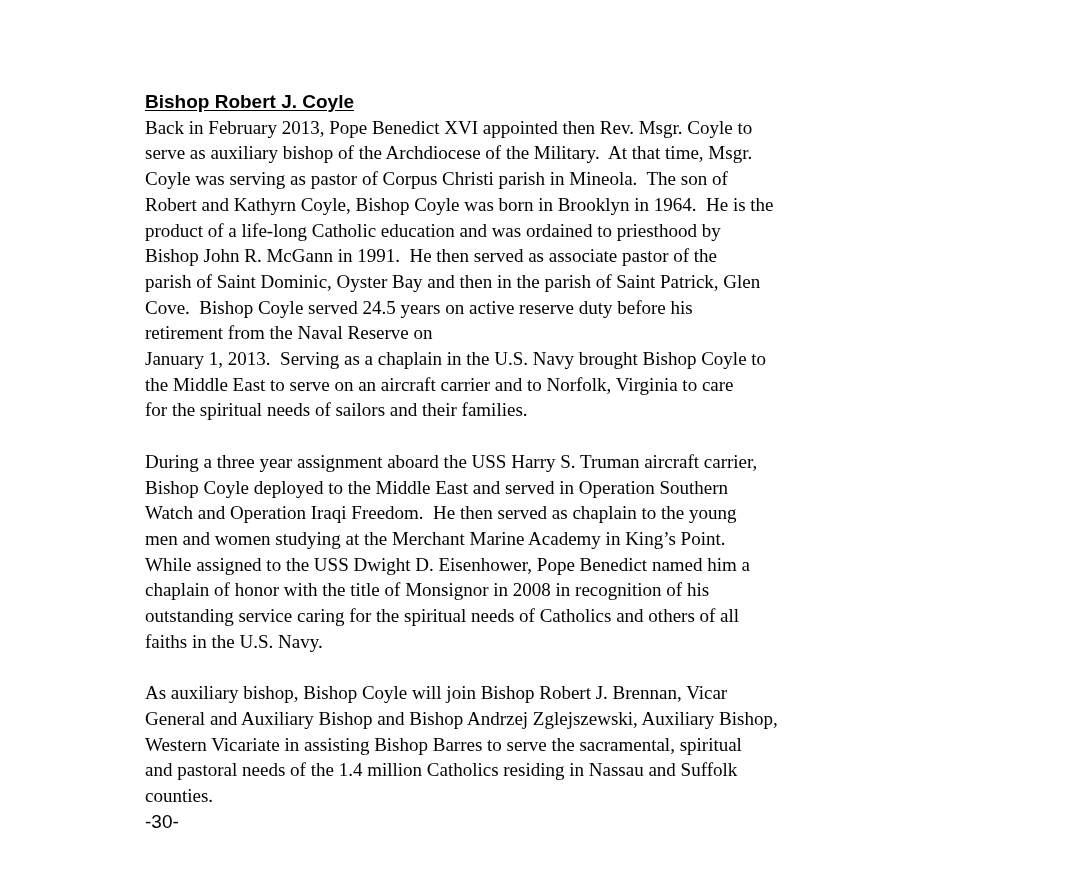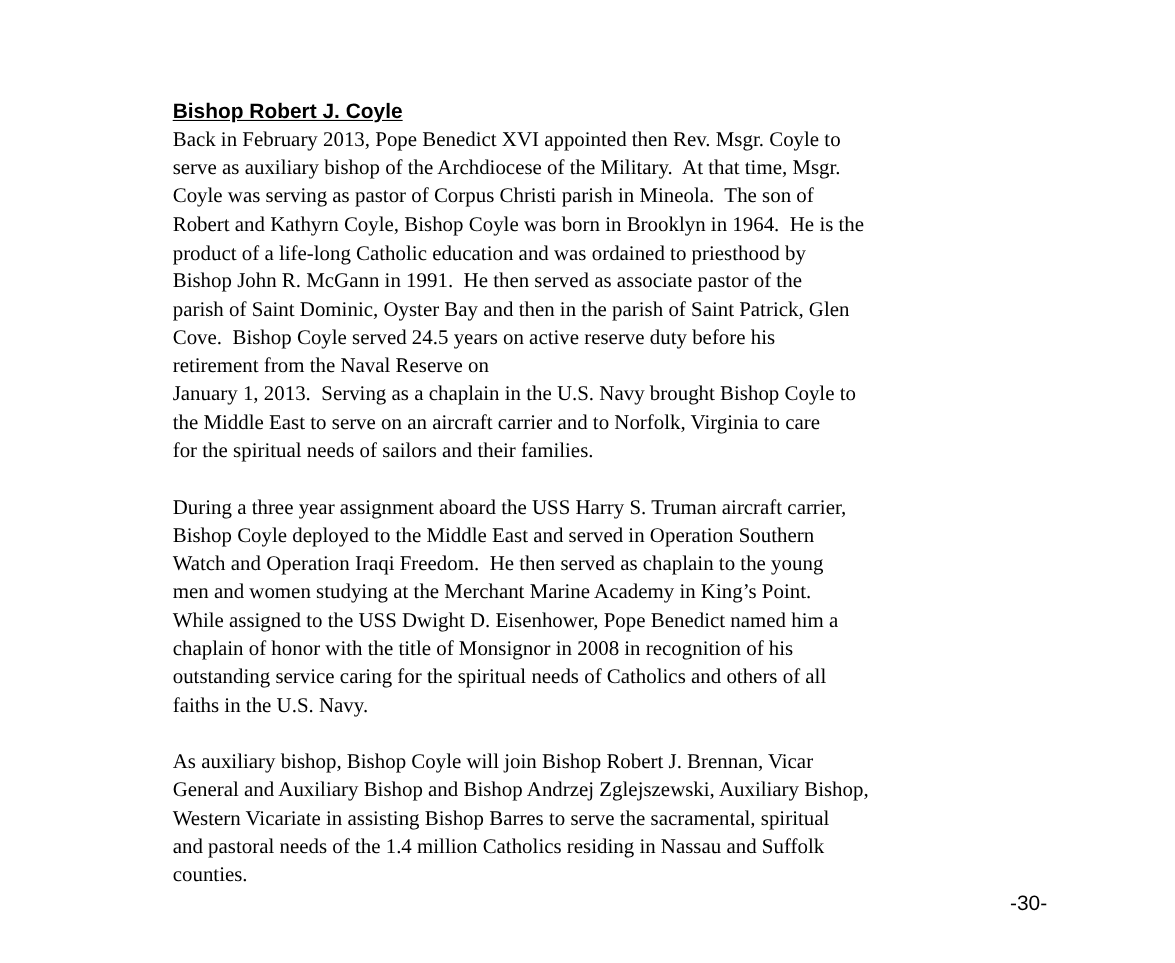--- a/index.html
+++ b/index.html
@@ -11,21 +11,20 @@
     height: 875px;
     background: #ffffff;
     color: #000000;
     font-family: "Liberation Sans", "DejaVu Sans", sans-serif;
     overflow: hidden;
   }
   .page {
     box-sizing: border-box;
     padding: 89px 0 0 145px;
     width: 860px;
-    margin-left: 12px;
   }
   .heading {
     font-size: 19px;
     line-height: 25.7px;
     font-weight: 700;
     text-decoration: underline;
     text-underline-offset: 2px;
     margin: 0;
   }
   .para {
@@ -35,21 +34,21 @@
     white-space: pre; 
     font-family: Liberation Serif, serif;
   }
   .para.last {
     margin-bottom: 0;
   }
   .footer {
     font-size: 19px;
     line-height: 25.7px;
     width: 795px;
-    text-align: right;
+    text-align: left;
   }
 </style>
 </head>
 <body>
 
 <div class="page">
   <h1 class="heading">Bishop Robert J. Coyle</h1>
 
   <p class="para">Back in February 2013, Pope Benedict XVI appointed then Rev. Msgr. Coyle to
 serve as auxiliary bishop of the Archdiocese of the Military.  At that time, Msgr.

